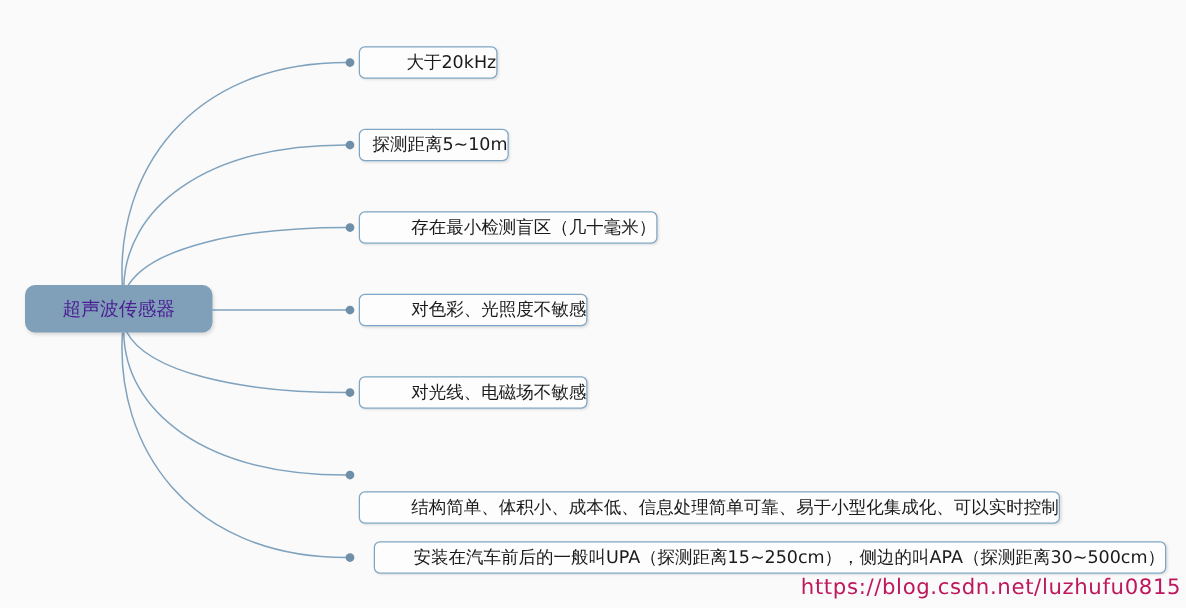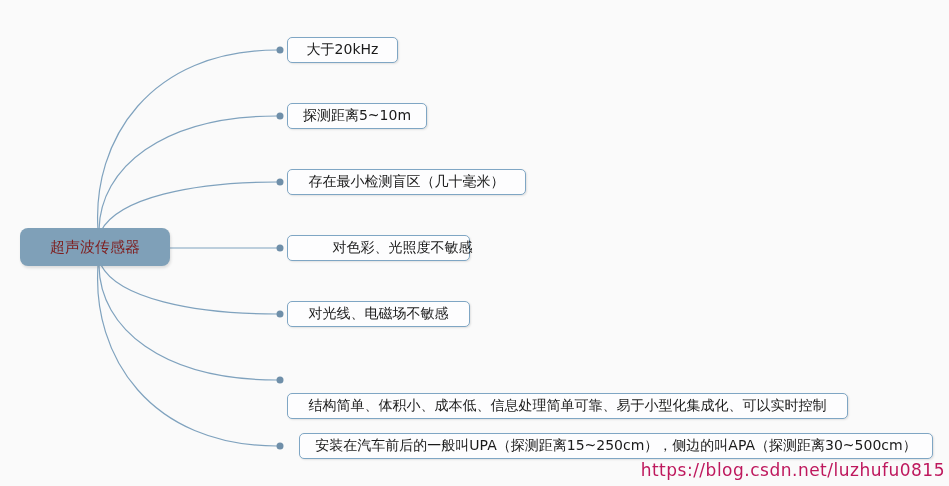--- a/index.html
+++ b/index.html
@@ -34,45 +34,45 @@
     position: absolute;
     left: 20px;
     top: 228px;
     width: 150px;
     height: 38px;
     background: #7fa0b8;
     border-radius: 8px;
     display: flex;
     align-items: center;
     justify-content: center;
-    color: #7f1d1d;
+    color: #4c1d95;
     font-size: 15px;
     box-shadow: 1px 2px 3px rgba(0,0,0,0.12);
     box-sizing: border-box;
     cursor: default;
   }
   .child-node {
     position: absolute;
     left: 287px;
     height: 26px;
     background: #fdfdfe;
     border: 1px solid #7fa6c4;
     border-radius: 5px;
     display: flex;
     align-items: center;
-    justify-content: center;
+    justify-content: flex-end;
     font-size: 14px;
     color: #1a1a1a;
     box-shadow: 1px 1px 2px rgba(0,0,0,0.10);
     box-sizing: border-box;
     white-space: nowrap;
     cursor: default;
   }
   .node-1 { top: 37px;  width: 111px; }
-  .node-2 { top: 103px; width: 140px; }
+  .node-2 { top: 103px; width: 120px; }
   .node-3 { top: 169px; width: 239px; }
   .node-4 { top: 235px; width: 183px; padding-left: 48px; }
   .node-5 { top: 301px; width: 183px; }
   .node-6 { top: 367px; width: 561px; margin-top: 26px; }
   .node-7 { top: 433px; width: 634px; margin-left: 12px; }
   .watermark {
     position: absolute;
     right: 4px;
     bottom: 6px;
     font-size: 17px;

